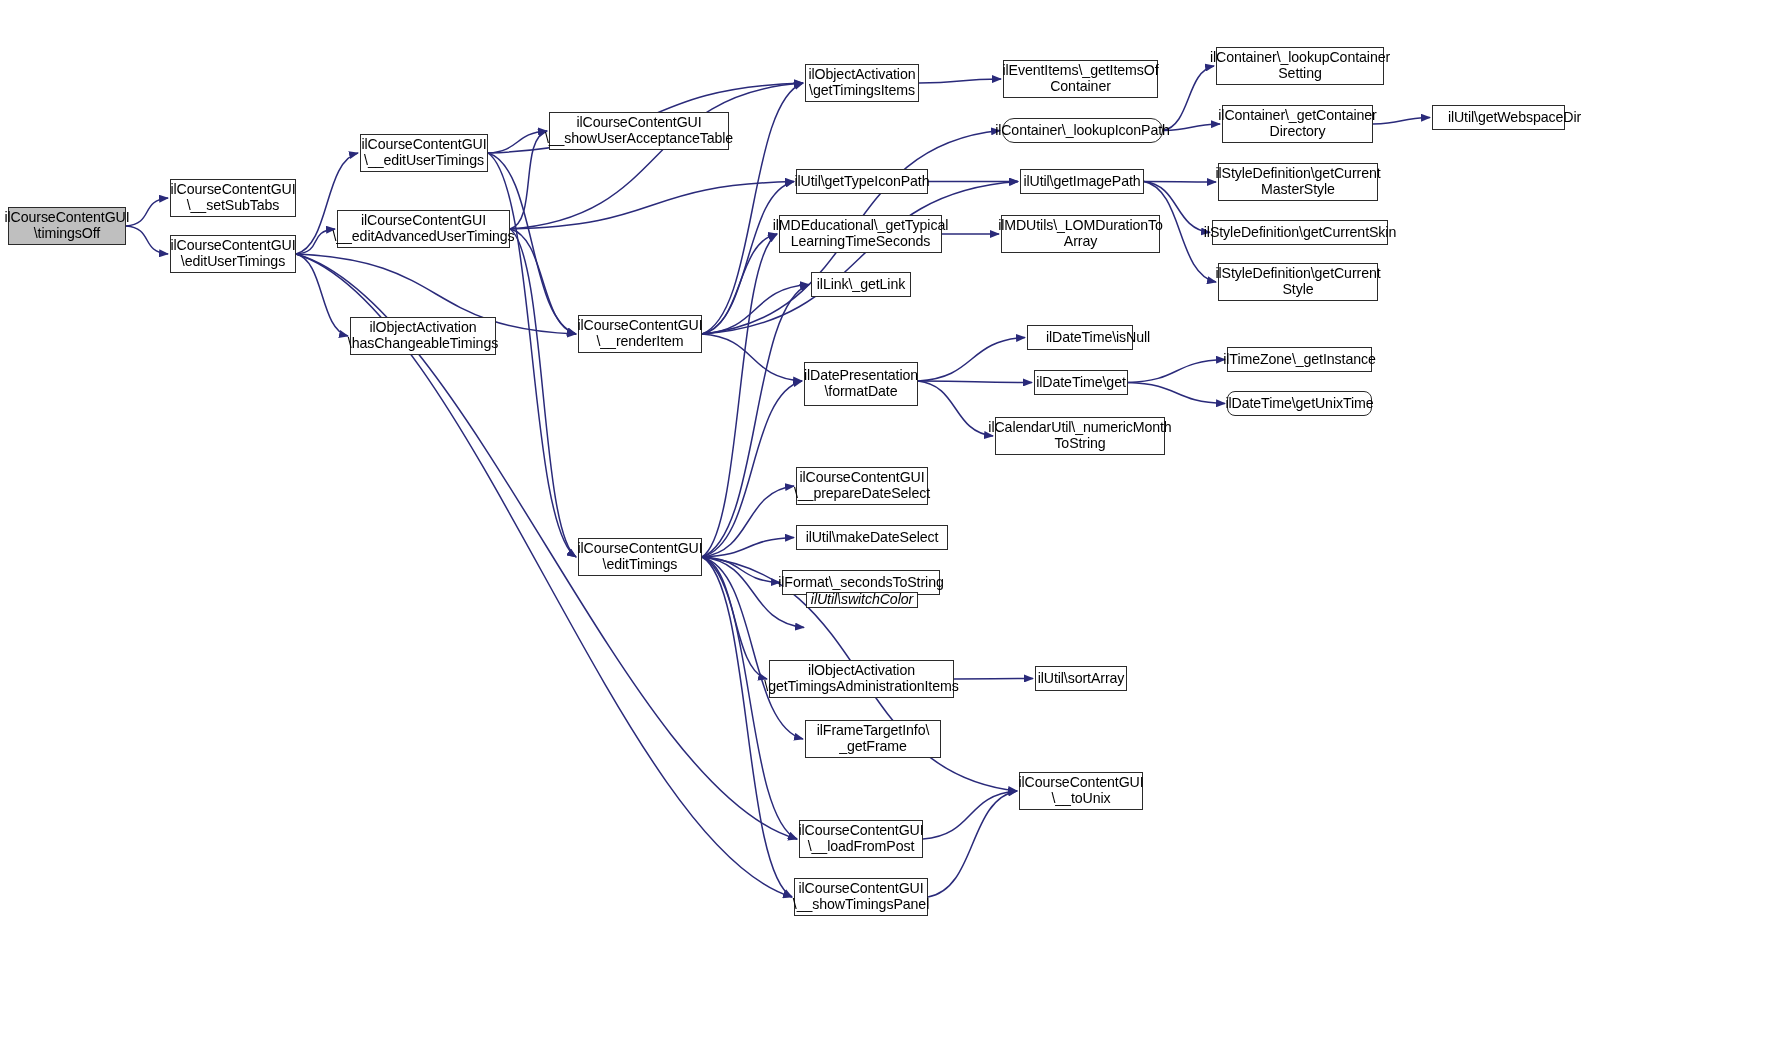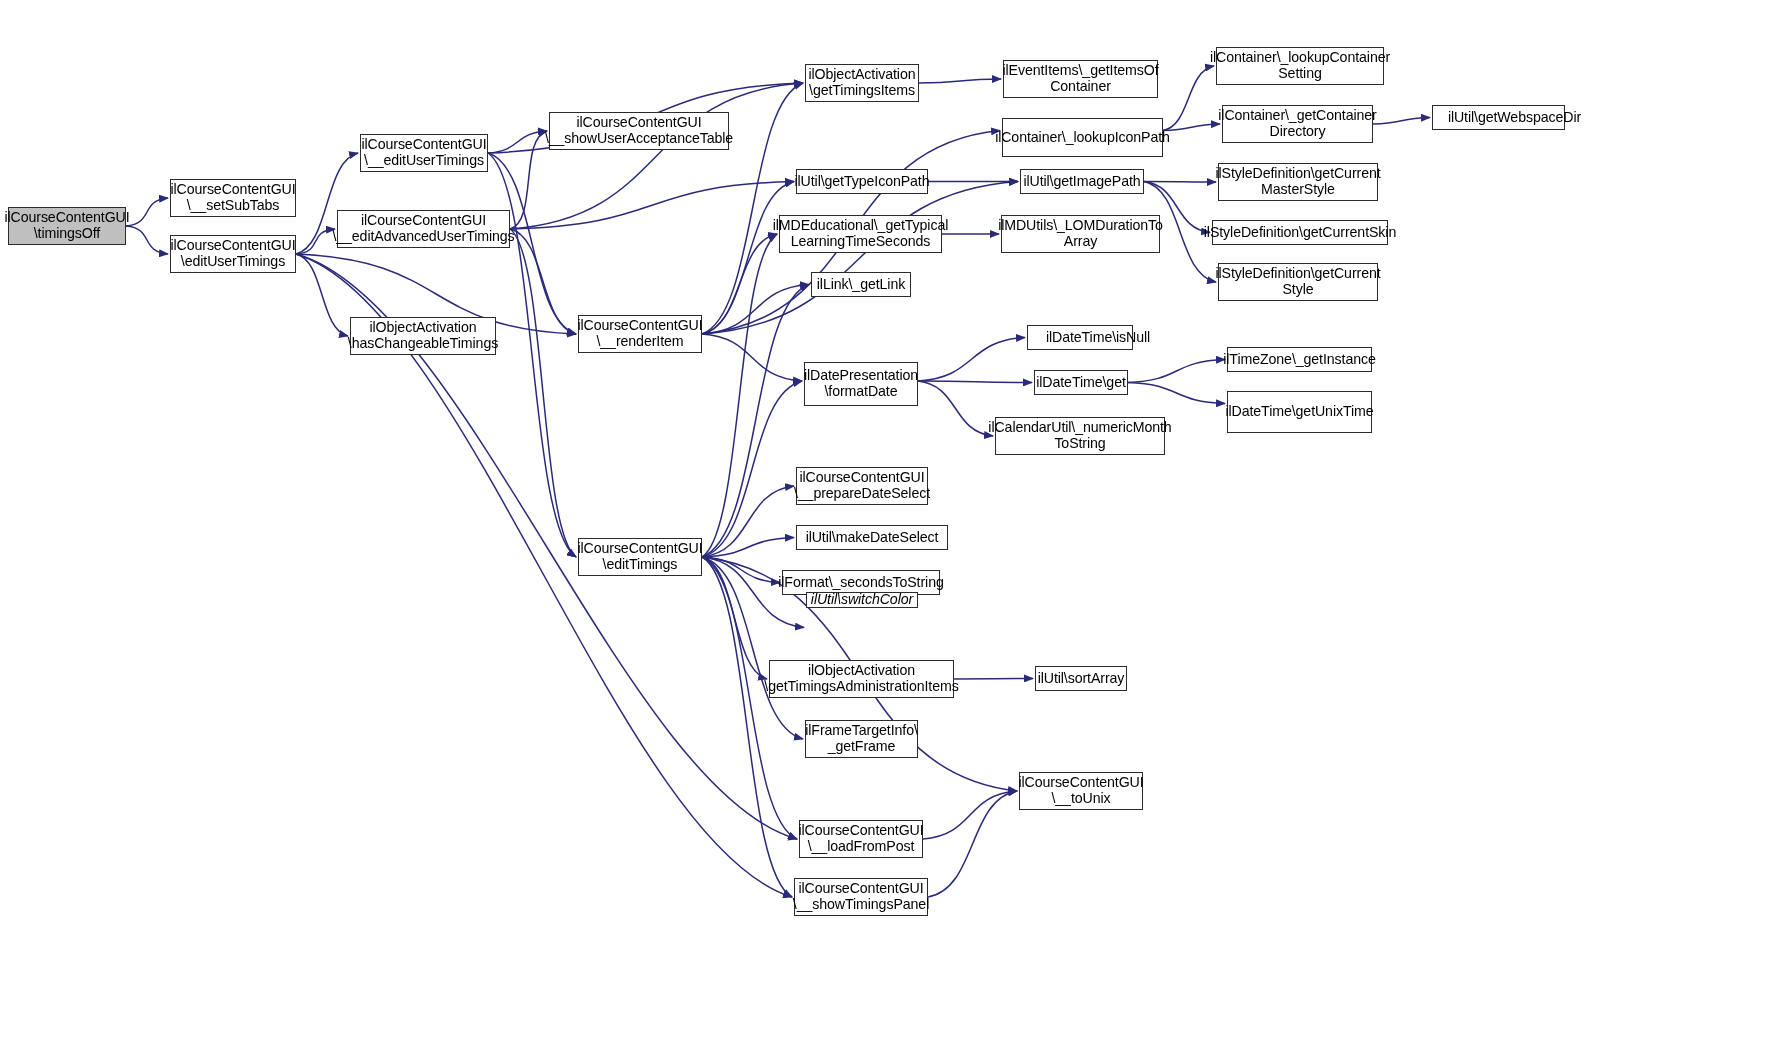--- a/index.html
+++ b/index.html
@@ -140,44 +140,44 @@
     <div class="node" style="left: 811px; top: 272px; width: 100px; height: 25px;"><span>ilLink\_getLink</span></div>
     <div class="node" style="left: 804px; top: 362px; width: 114px; height: 44px;"><span>ilDatePresentation
 \formatDate</span></div>
     <div class="node" style="left: 796px; top: 467px; width: 132px; height: 38px;"><span>ilCourseContentGUI
 \__prepareDateSelect</span></div>
     <div class="node" style="left: 796px; top: 525px; width: 152px; height: 25px;"><span>ilUtil\makeDateSelect</span></div>
     <div class="node" style="left: 782px; top: 570px; width: 158px; height: 25px;"><span>ilFormat\_secondsToString</span></div>
     <div class="node" style="left: 806px; top: 592px; width: 112px; height: 16px; font-style: italic;"><span>ilUtil\switchColor</span></div>
     <div class="node" style="left: 769px; top: 660px; width: 185px; height: 38px;"><span>ilObjectActivation
 \getTimingsAdministrationItems</span></div>
-    <div class="node" style="left: 805px; top: 720px; width: 113px; height: 38px;"><span>ilFrameTargetInfo\
+    <div class="node" style="left: 805px; top: 720px; width: 136px; height: 38px;"><span>ilFrameTargetInfo\
 _getFrame</span></div>
     <div class="node" style="left: 1019px; top: 772px; width: 124px; height: 38px;"><span>ilCourseContentGUI
 \__toUnix</span></div>
     <div class="node" style="left: 799px; top: 820px; width: 124px; height: 38px;"><span>ilCourseContentGUI
 \__loadFromPost</span></div>
     <div class="node" style="left: 794px; top: 878px; width: 134px; height: 38px;"><span>ilCourseContentGUI
 \__showTimingsPanel</span></div>
     <div class="node" style="left: 1003px; top: 60px; width: 155px; height: 38px;"><span>ilEventItems\_getItemsOf
 Container</span></div>
-    <div class="node" style="left: 1002px; top: 118px; width: 161px; height: 39px;"><span>ilContainer\_lookupIconPath</span></div>
+    <div class="node" style="left: 1002px; top: 118px; width: 161px; height: 25px; border-radius: 12px;"><span>ilContainer\_lookupIconPath</span></div>
     <div class="node" style="left: 1020px; top: 169px; width: 124px; height: 25px;"><span>ilUtil\getImagePath</span></div>
     <div class="node" style="left: 1001px; top: 215px; width: 159px; height: 38px;"><span>ilMDUtils\_LOMDurationTo
 Array</span></div>
     <div class="node" style="left: 1027px; top: 325px; width: 106px; height: 25px; padding-left: 36px;"><span>ilDateTime\isNull</span></div>
     <div class="node" style="left: 1034px; top: 370px; width: 94px; height: 25px;"><span>ilDateTime\get</span></div>
     <div class="node" style="left: 995px; top: 417px; width: 170px; height: 38px;"><span>ilCalendarUtil\_numericMonth
 ToString</span></div>
     <div class="node" style="left: 1035px; top: 666px; width: 92px; height: 25px;"><span>ilUtil\sortArray</span></div>
     <div class="node" style="left: 1216px; top: 47px; width: 168px; height: 38px;"><span>ilContainer\_lookupContainer
 Setting</span></div>
     <div class="node" style="left: 1222px; top: 105px; width: 151px; height: 38px;"><span>ilContainer\_getContainer
 Directory</span></div>
     <div class="node" style="left: 1218px; top: 163px; width: 160px; height: 38px;"><span>ilStyleDefinition\getCurrent
 MasterStyle</span></div>
     <div class="node" style="left: 1212px; top: 220px; width: 176px; height: 25px;"><span>ilStyleDefinition\getCurrentSkin</span></div>
     <div class="node" style="left: 1218px; top: 263px; width: 160px; height: 38px;"><span>ilStyleDefinition\getCurrent
 Style</span></div>
     <div class="node" style="left: 1432px; top: 105px; width: 133px; height: 25px; padding-left: 32px;"><span>ilUtil\getWebspaceDir</span></div>
     <div class="node" style="left: 1227px; top: 347px; width: 145px; height: 25px;"><span>ilTimeZone\_getInstance</span></div>
-    <div class="node" style="left: 1227px; top: 391px; width: 145px; height: 42px;"><span>ilDateTime\getUnixTime</span></div>
+    <div class="node" style="left: 1227px; top: 391px; width: 145px; height: 25px; border-radius: 8px;"><span>ilDateTime\getUnixTime</span></div>
   </div>
 
 </body></html>

